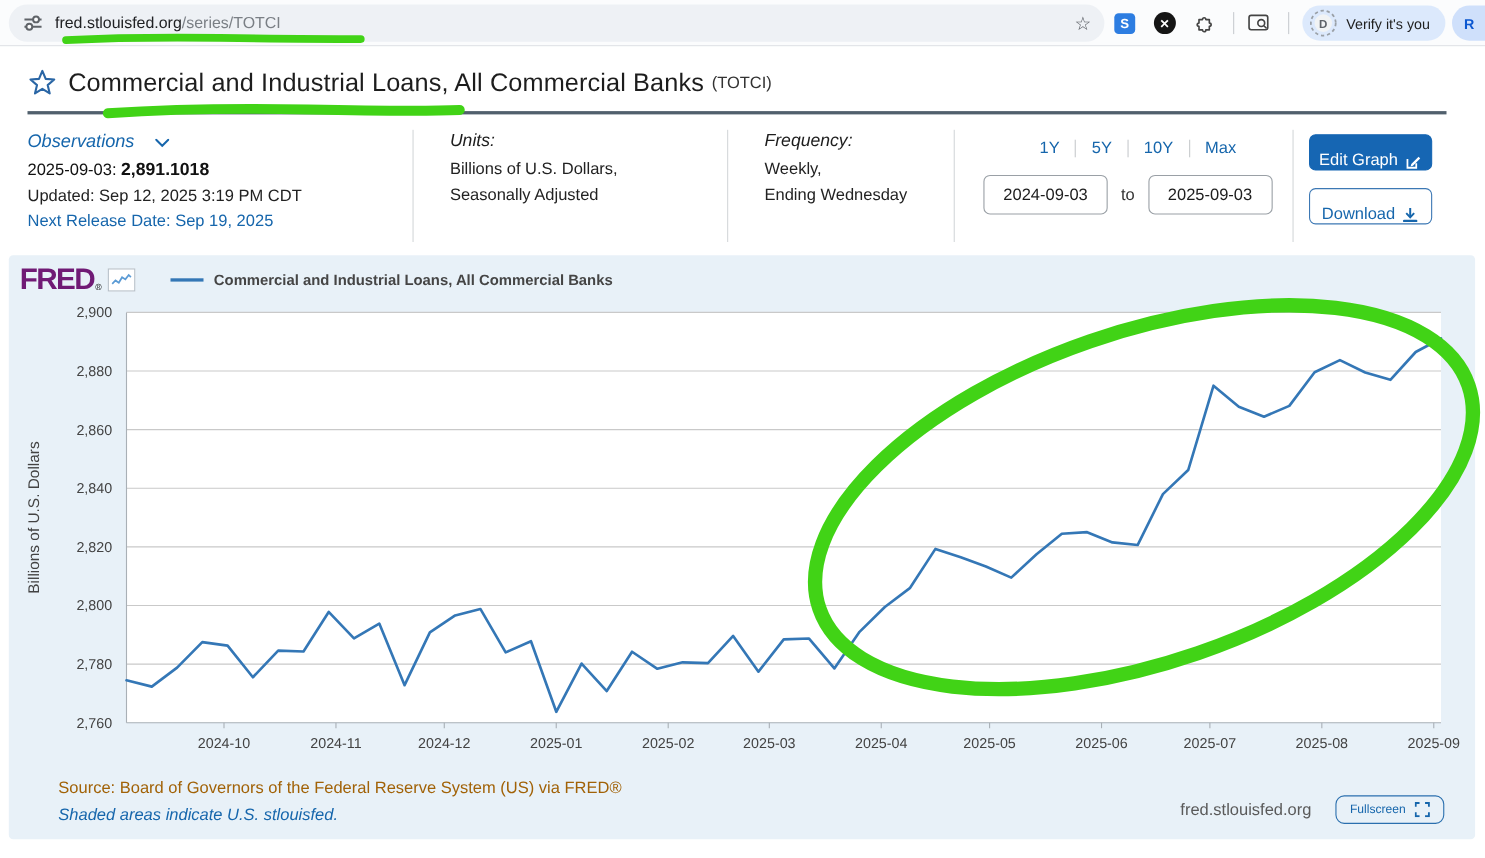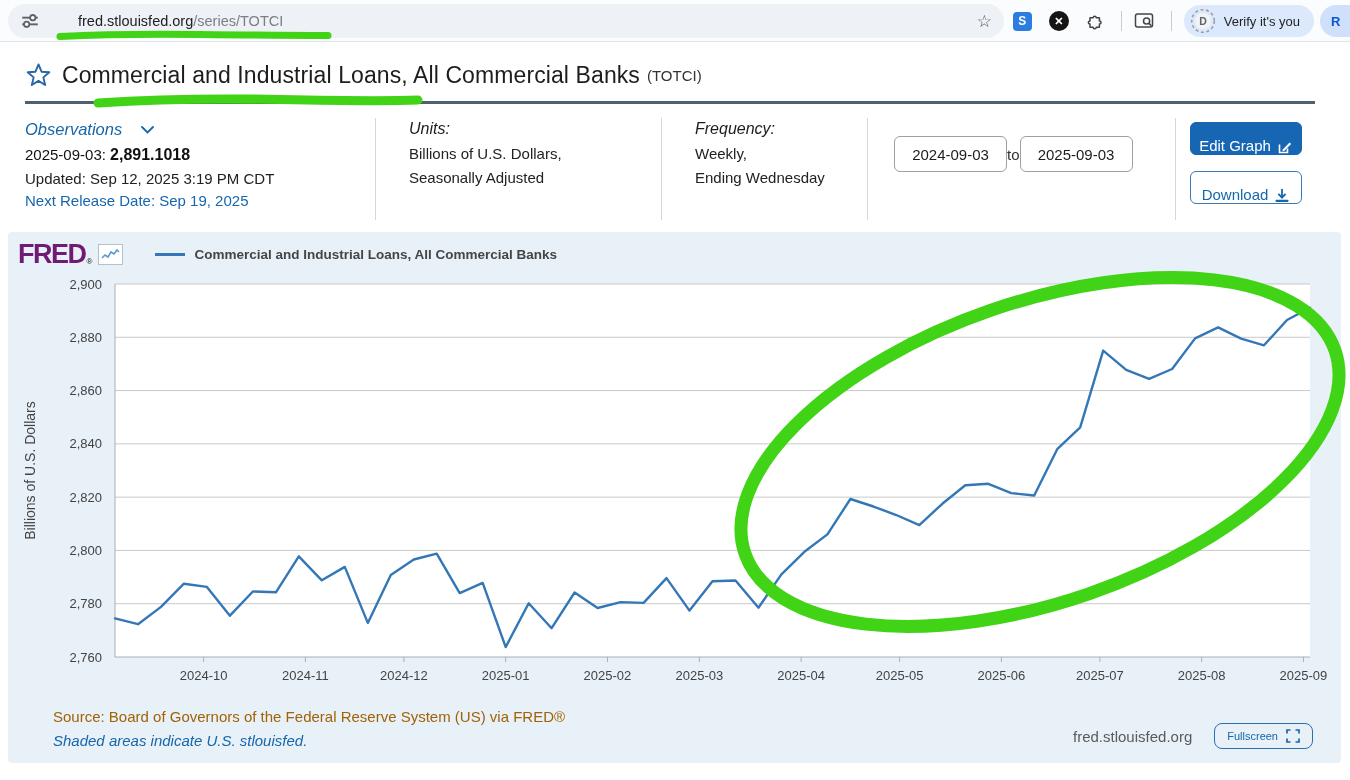--- a/index.html
+++ b/index.html
@@ -3,21 +3,21 @@
 <meta charset="utf-8">
 <style>
   * { margin:0; padding:0; box-sizing:border-box; }
   html,body { width:1350px; height:780px; overflow:hidden; background:#fff;
     font-family:"Liberation Sans", sans-serif; color:#222; position:relative; }
 
   
   .browser-bar { position:absolute; left:0; top:0; width:1350px; height:42px;
     background:#fbfcfd; border-bottom:1px solid #e0e3e7; display:flex; align-items:center; z-index:10; }
   .url-pill { position:absolute; left:8px; top:4px; width:996px; height:34px; border-radius:17px;
-    background:#eef1f5; display:flex; align-items:center; padding:0 12px;gap:28px; }
+    background:#eef1f5; display:flex; align-items:center; padding:0 12px; }
   .url-text { font-size:14.5px; color:#202124; margin-left:10px; white-space:nowrap; }
   .url-text .path { color:#7a7f85; }
   .bookmark-star { margin-left:auto; font-size:17px; color:#54585e; cursor:pointer; line-height:1; }
   .bar-icons { position:absolute; right:0; top:0; height:42px; display:flex; align-items:center; }
   .ext-s { width:19px; height:19px; border-radius:4px; background:#2d7de1; color:#fff; font-weight:bold;
     font-size:12px; display:flex; align-items:center; justify-content:center; margin-right:17px; }
   .ext-x { width:20px; height:20px; border-radius:50%; background:#151515; color:#fff;
     display:flex; align-items:center; justify-content:center; font-size:11px; font-weight:bold; margin-right:16px; }
   .icon-btn { margin-right:14px; display:flex; align-items:center; }
   .vsep { width:1px; height:20px; background:#c9ccd1; margin:0 12px 0 2px; }
@@ -45,21 +45,21 @@
   .obs-label { font-size:16.5px; font-style:italic; color:#1666ac; display:flex; align-items:center; gap:19px; cursor:pointer; }
   .obs-line1 { margin-top:7px; font-size:15px; color:#111; }
   .obs-value { font-weight:bold; font-size:16px; }
   .obs-updated { margin-top:6px; font-size:15px; color:#222; }
   .obs-next { margin-top:5px; font-size:15px; color:#1666ac; cursor:pointer; }
   .meta-label { font-size:16px; font-style:italic; color:#1d1d1d; }
   .meta-line { margin-top:7px; font-size:15px; color:#222; }
   .presets { display:flex; align-items:center; justify-content:center; margin-top:6px; }
   .preset { font-size:15px; color:#1666ac; padding:0 14px; cursor:pointer; }
   .preset-sep { width:1px; height:16px; background:#c7cacd; }
-  .date-row { display:flex; align-items:center; margin-top:16px; gap:0; }
+  .date-row { display:flex; align-items:center; margin-top:16px; gap:12px; }
   .date-box { width:113px; height:36px; border:1px solid #9aa0a6; border-radius:6px; background:#fff;
     font-size:15px; color:#1d1d1d; text-align:center; font-family:"Liberation Sans",sans-serif; }
   .to-label { font-size:15px; color:#333; }
   .btn { width:112px; height:33px; border-radius:6px; font-size:15px; display:flex; align-items:flex-end;
     justify-content:center; gap:7px; cursor:pointer; }
   .btn-primary { background:#1666b3; border:1px solid #1666b3; color:#fff; }
   .btn-outline { background:#fff; border:1px solid #3c78b4; color:#1666ac; }
 
   
   .chart-card { position:absolute; left:8px; top:232px; width:1333px; height:531px;
@@ -163,20 +163,29 @@
   <div class="col-div"></div>
 
   <div class="meta-col c3">
     <div class="meta-label">Frequency:</div>
     <div class="meta-line">Weekly,</div>
     <div class="meta-line">Ending Wednesday</div>
   </div>
   <div class="col-div"></div>
 
   <div class="meta-col c4">
+    <div class="presets">
+      <span class="preset">1Y</span>
+      <span class="preset-sep"></span>
+      <span class="preset">5Y</span>
+      <span class="preset-sep"></span>
+      <span class="preset">10Y</span>
+      <span class="preset-sep"></span>
+      <span class="preset">Max</span>
+    </div>
     <div class="date-row">
       <input class="date-box" value="2024-09-03" style="">
       <span class="to-label">to</span>
       <input class="date-box" value="2025-09-03" style="">
     </div>
   </div>
   <div class="col-div"></div>
 
   <div class="meta-col c5">
     <button class="btn btn-primary">

